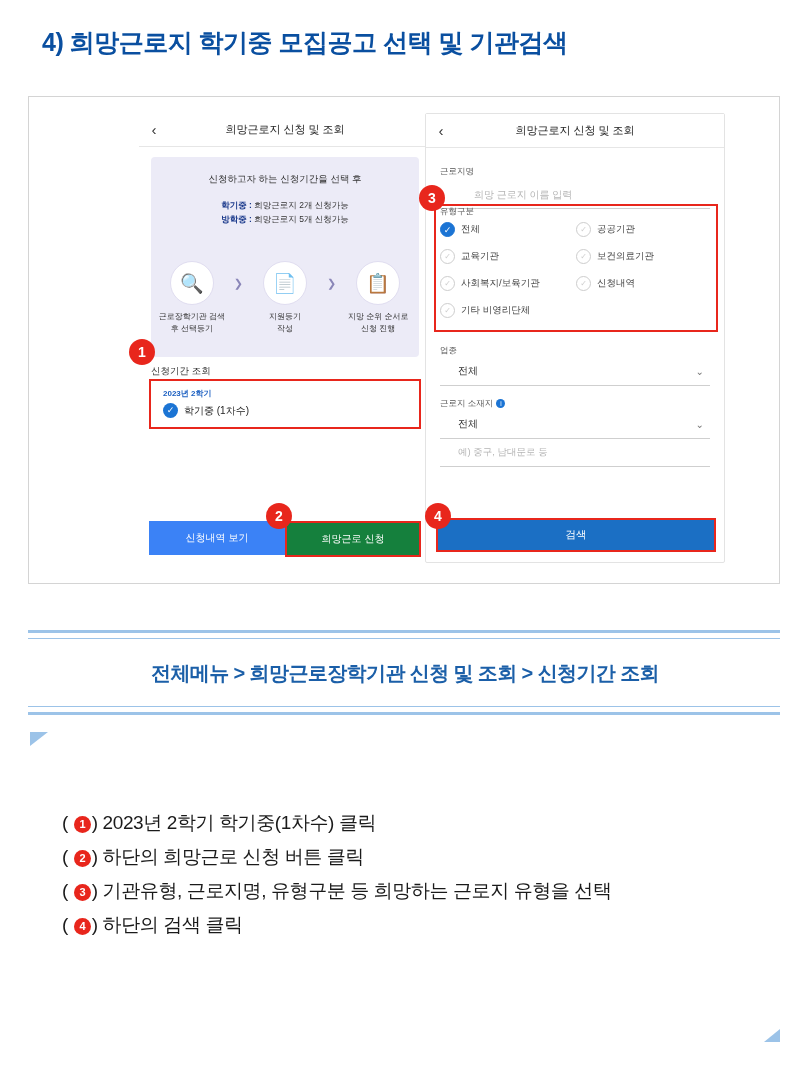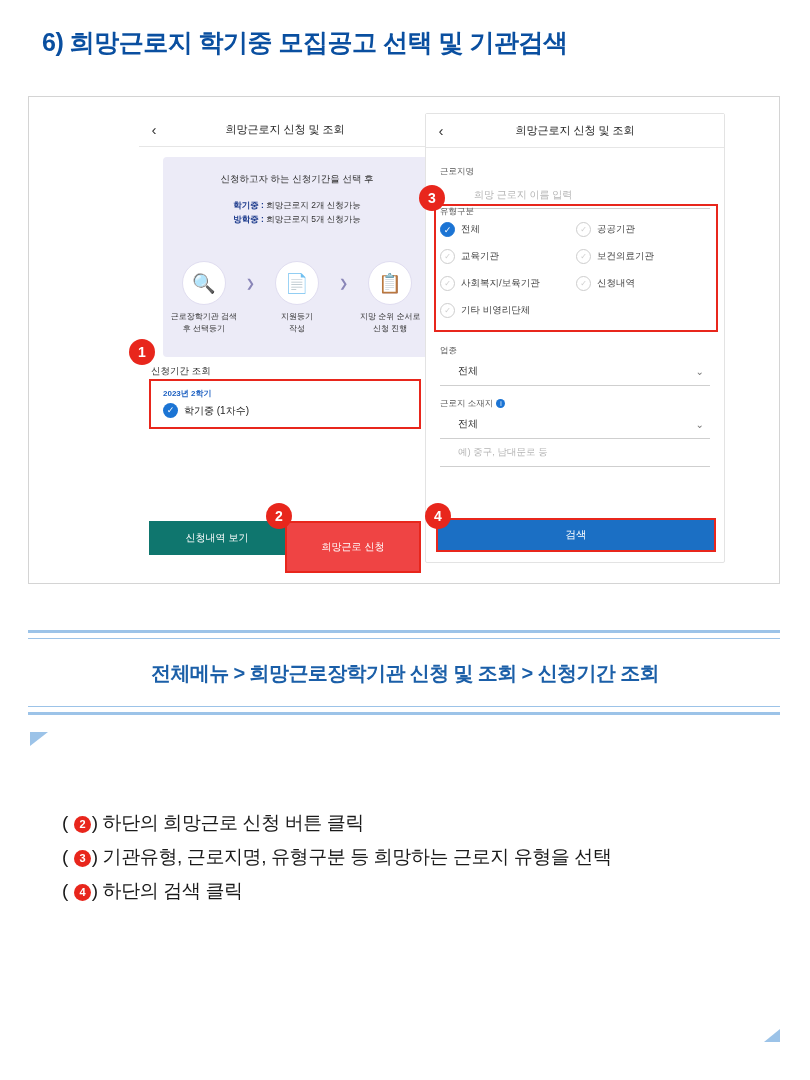--- a/index.html
+++ b/index.html
@@ -61,21 +61,21 @@
   }
   .ph-title {
     flex: 1; text-align: center;
     font-size: 11px; color: #222;
     margin-left: -30px;
   }
 
   
   .info-card {
     position: absolute;
-    left: 24px; top: 44px;
+    left: 12px; top: 44px;
     width: 268px; height: 200px;
     background: #ecebf7;
     border-radius: 4px;
     padding: 14px 10px 0 10px;
   }
   .info-line {
     text-align: center;
     font-size: 9.5px;
     color: #333;
     line-height: 15px;
@@ -140,30 +140,30 @@
 
   
   .btn-row {
     position: absolute;
     left: 10px; top: 408px;
     width: 272px;
     display: flex;
   }
   .btn-teal {
     flex: 1; height: 34px;
-    background: #0f766e;
+    background: #3b82f6;
     color: #fff; font-size: 10px;
     display: flex; align-items: center; justify-content: center;
   }
   .btn-blue-wrap {
     flex: 1; position: relative;
   }
   .btn-blue {
-    height: 52px;
-    background: #ef4444;
+    height: 36px;
+    background: #15803d;
     color: #fff; font-size: 10px;
     display: flex; align-items: center; justify-content: center;
     border: 2px solid #e8261c;
   }
 
   
   .rp-body { padding: 8px 14px 0 14px; position: relative; }
   .fld-label { font-size: 8.5px; color: #555; margin-top: 10px; }
   .fld-input {
     margin-top: 4px;
@@ -307,21 +307,21 @@
     width: 0; height: 0;
     border-right: 16px solid #9cc3e8;
     border-top: 13px solid transparent;
   }
 </style>
 </head>
 <body>
 
 <div class="page">
 
-  <div class="title">6) 희망근로지 학기중 모집공고 선택 및 기관검색</div>
+  <div class="title">4) 희망근로지 학기중 모집공고 선택 및 기관검색</div>
 
   <div class="shot-frame">
 
     <div class="phone-left">
       <div class="ph-header">
         <div class="ph-back">‹</div>
         <div class="ph-title">희망근로지 신청 및 조회</div>
       </div>
 
       <div class="info-card">
@@ -446,19 +446,20 @@
   </div>
 
   <div class="rule" style="top:630px;"></div>
   <div class="rule2" style="top:638px;"></div>
   <div class="breadcrumb">전체메뉴 &gt; 희망근로장학기관 신청 및 조회 &gt; 신청기간 조회</div>
   <div class="rule2" style="top:706px;"></div>
   <div class="rule" style="top:712px;"></div>
   <div class="tri-blue"></div>
 
   <div class="bullets">
+    <div>( <span class="bdot">1</span><span>) 2023년 2학기 학기중(1차수) 클릭</span></div>
     <div>( <span class="bdot">2</span><span>) 하단의 희망근로 신청 버튼 클릭</span></div>
     <div>( <span class="bdot">3</span><span>) 기관유형, 근로지명, 유형구분 등 희망하는 근로지 유형을 선택</span></div>
     <div>( <span class="bdot">4</span><span>) 하단의 검색 클릭</span></div>
   </div>
 
   <div class="tri-corner"></div>
 </div>
 
 </body></html>

